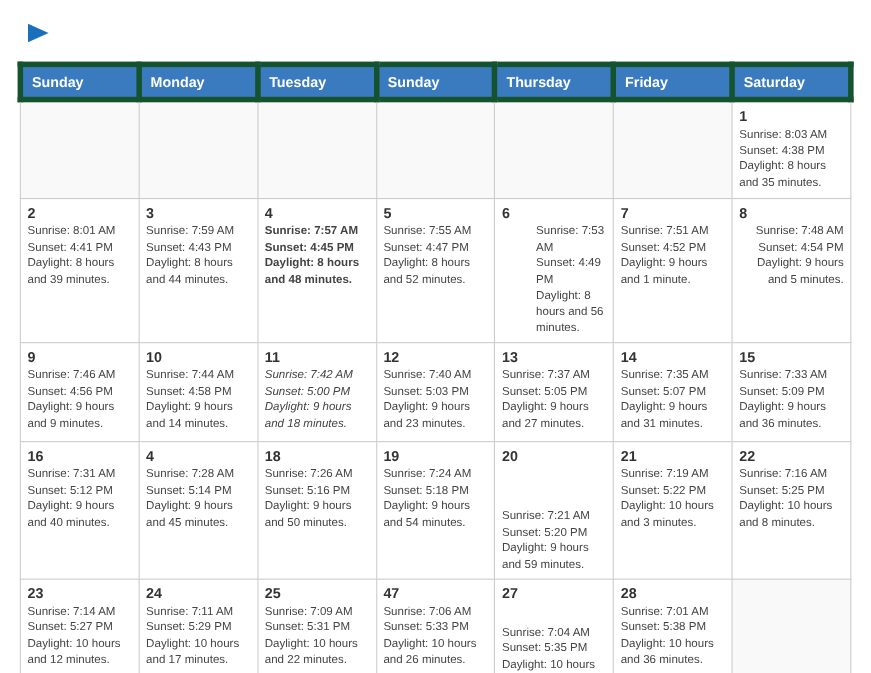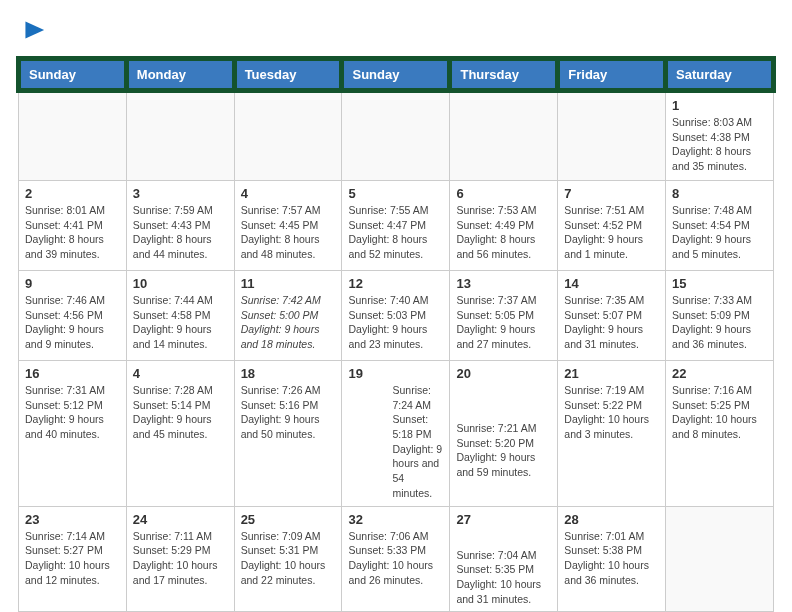--- a/index.html
+++ b/index.html
@@ -145,45 +145,45 @@
 Daylight: 8 hours and 39 minutes.</div>
         </td>
         <td>
           <span class="day-number">3</span>
           <div class="day-info" style="white-space: pre-line;">Sunrise: 7:59 AM
 Sunset: 4:43 PM
 Daylight: 8 hours and 44 minutes.</div>
         </td>
         <td>
           <span class="day-number">4</span>
-          <div class="day-info" style="white-space: pre-line;">Sunrise: 7:57 AM
+          <div class="day-info" style="white-space: pre-line; font-weight: bold;">Sunrise: 7:57 AM
 Sunset: 4:45 PM
 Daylight: 8 hours and 48 minutes.</div>
         </td>
         <td>
           <span class="day-number">5</span>
           <div class="day-info" style="white-space: pre-line;">Sunrise: 7:55 AM
 Sunset: 4:47 PM
 Daylight: 8 hours and 52 minutes.</div>
         </td>
         <td>
           <span class="day-number">6</span>
-          <div class="day-info" style="white-space: pre-line;">Sunrise: 7:53 AM
+          <div class="day-info" style="white-space: pre-line; margin-left: 31px;">Sunrise: 7:53 AM
 Sunset: 4:49 PM
 Daylight: 8 hours and 56 minutes.</div>
         </td>
         <td>
           <span class="day-number">7</span>
           <div class="day-info" style="white-space: pre-line;">Sunrise: 7:51 AM
 Sunset: 4:52 PM
 Daylight: 9 hours and 1 minute.</div>
         </td>
         <td>
           <span class="day-number">8</span>
-          <div class="day-info" style="white-space: pre-line;">Sunrise: 7:48 AM
+          <div class="day-info" style="white-space: pre-line; text-align: right;">Sunrise: 7:48 AM
 Sunset: 4:54 PM
 Daylight: 9 hours and 5 minutes.</div>
         </td>
       </tr>
       <tr class="week-row">
         <td>
           <span class="day-number">9</span>
           <div class="day-info" style="white-space: pre-line;">Sunrise: 7:46 AM
 Sunset: 4:56 PM
 Daylight: 9 hours and 9 minutes.</div>
@@ -239,21 +239,21 @@
 Daylight: 9 hours and 45 minutes.</div>
         </td>
         <td>
           <span class="day-number">18</span>
           <div class="day-info" style="white-space: pre-line;">Sunrise: 7:26 AM
 Sunset: 5:16 PM
 Daylight: 9 hours and 50 minutes.</div>
         </td>
         <td>
           <span class="day-number">19</span>
-          <div class="day-info" style="white-space: pre-line; margin-left: 44px;">Sunrise: 7:24 AM
+          <div class="day-info" style="white-space: pre-line;">Sunrise: 7:24 AM
 Sunset: 5:18 PM
 Daylight: 9 hours and 54 minutes.</div>
         </td>
         <td>
           <span class="day-number">20</span>
           <div class="day-info" style="white-space: pre-line; margin-top: 40px;">Sunrise: 7:21 AM
 Sunset: 5:20 PM
 Daylight: 9 hours and 59 minutes.</div>
         </td>
         <td>
@@ -282,21 +282,21 @@
 Sunset: 5:29 PM
 Daylight: 10 hours and 17 minutes.</div>
         </td>
         <td>
           <span class="day-number">25</span>
           <div class="day-info" style="white-space: pre-line;">Sunrise: 7:09 AM
 Sunset: 5:31 PM
 Daylight: 10 hours and 22 minutes.</div>
         </td>
         <td>
-          <span class="day-number">32</span>
+          <span class="day-number">47</span>
           <div class="day-info" style="white-space: pre-line;">Sunrise: 7:06 AM
 Sunset: 5:33 PM
 Daylight: 10 hours and 26 minutes.</div>
         </td>
         <td>
           <span class="day-number">27</span>
           <div class="day-info" style="white-space: pre-line; margin-top: 21px;">Sunrise: 7:04 AM
 Sunset: 5:35 PM
 Daylight: 10 hours and 31 minutes.</div>
         </td>

